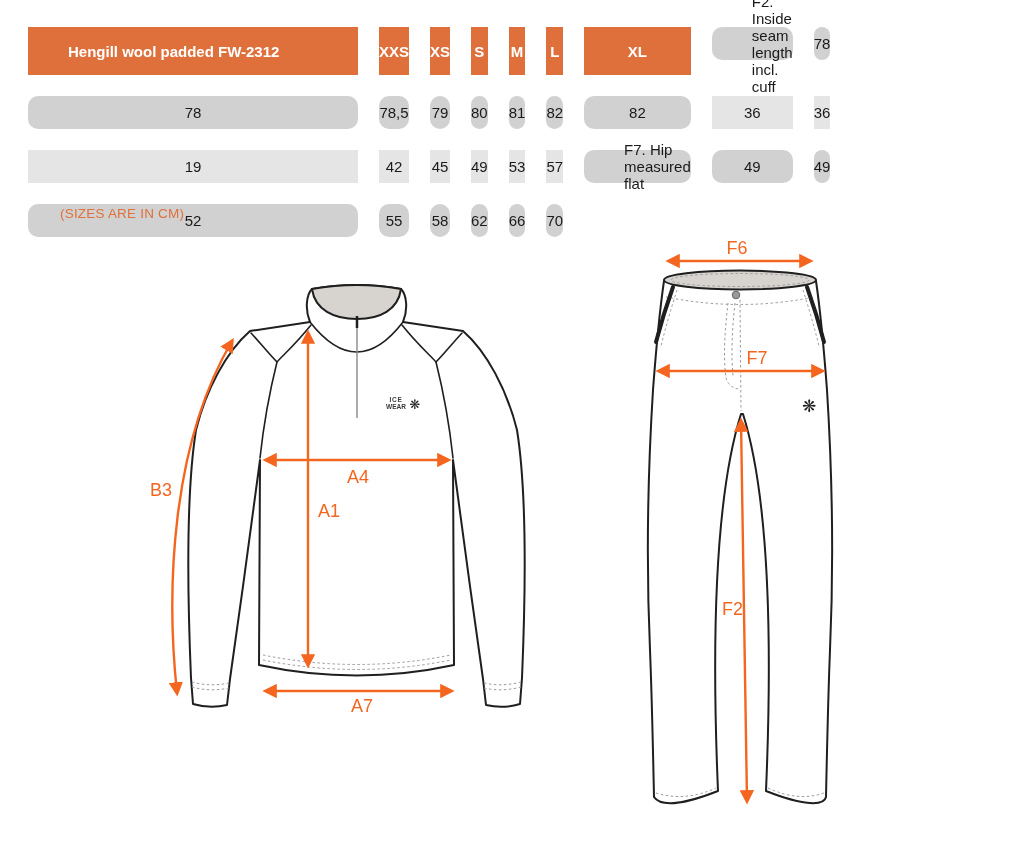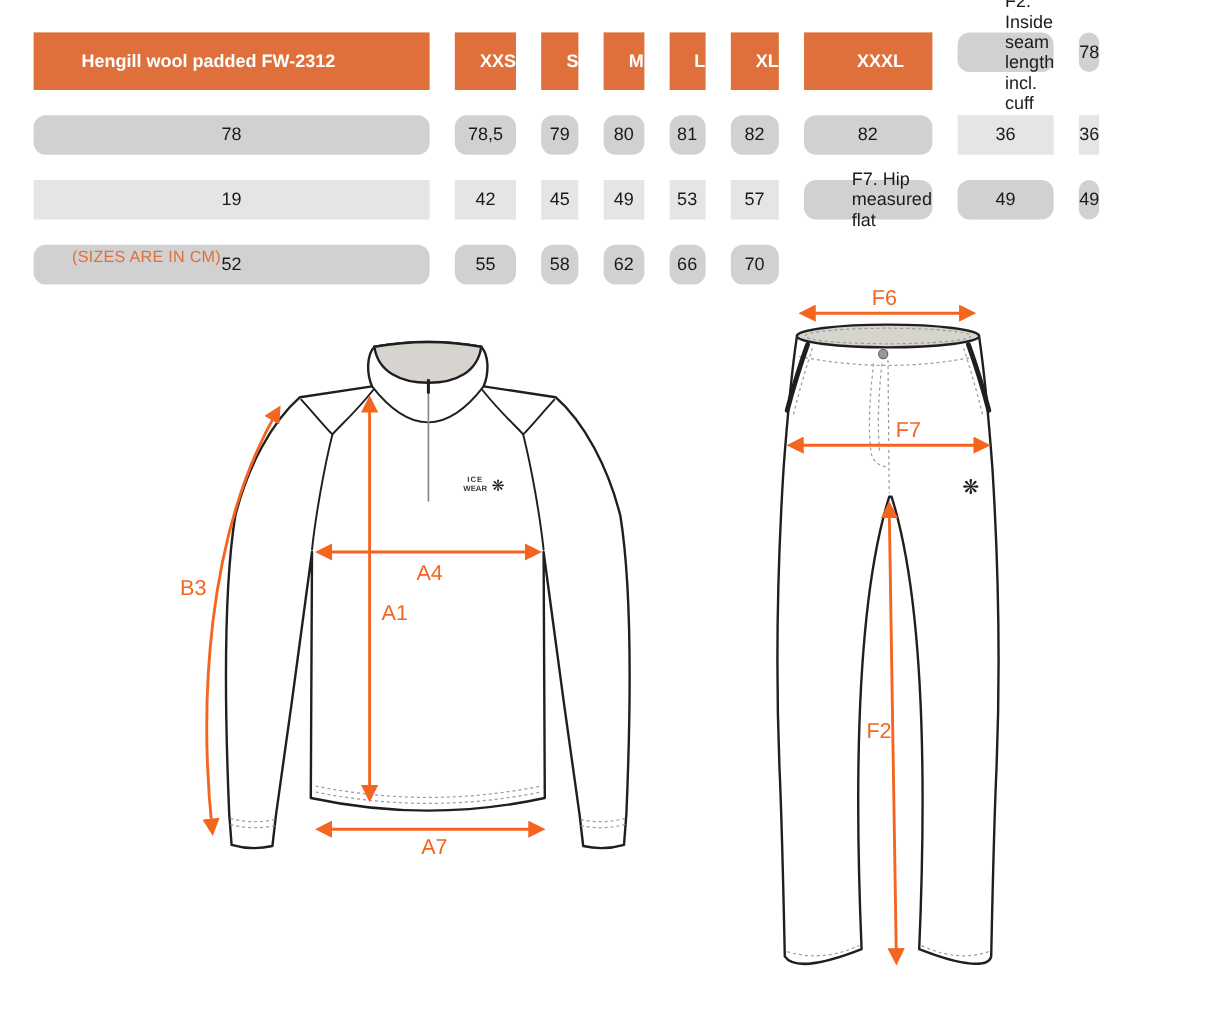--- a/index.html
+++ b/index.html
@@ -22,21 +22,20 @@
   .cell{
     display:flex;align-items:center;justify-content:center;
     font-size:15px;
     color:var(--cell-text,#1a1a1a);
   }
   .th{
     background:var(--header-bg,#DF703C);
     color:var(--header-text,#ffffff);
     font-weight:bold;
     height:48px;
-    padding-left:21px;
   }
   .td{height:33px;}
   .row-a{background:var(--row-dark,#D1D1D1);border-radius:10px;}
   .row-b{background:var(--row-light,#E5E5E5);}
   .left-col{justify-content:flex-start;padding-left:40px;}
   
   .units-note{
     position:absolute;left:60px;top:206px;
     font-size:13.5px;letter-spacing:.2px;
     color:var(--note-text,#E0713C);
@@ -62,25 +61,25 @@
   .flake{fill:#1f1f1f;font-family:"DejaVu Sans", sans-serif;}
 </style>
 </head>
 <body>
 
 <div class="page">
 
   <div class="size-table">
     <div class="cell th left-col">Hengill wool padded FW-2312</div>
     <div class="cell th">XXS</div>
+    <div class="cell th">XS</div>
     <div class="cell th">S</div>
     <div class="cell th">M</div>
     <div class="cell th">L</div>
     <div class="cell th">XL</div>
-    <div class="cell th">XXXL</div>
 
     <div class="cell td row-a left-col">F2. Inside seam length incl. cuff</div>
     <div class="cell td row-a">78</div>
     <div class="cell td row-a">78</div>
     <div class="cell td row-a">78,5</div>
     <div class="cell td row-a">79</div>
     <div class="cell td row-a">80</div>
     <div class="cell td row-a">81</div>
     <div class="cell td row-a">82</div>
     <div class="cell td row-a">82</div>

